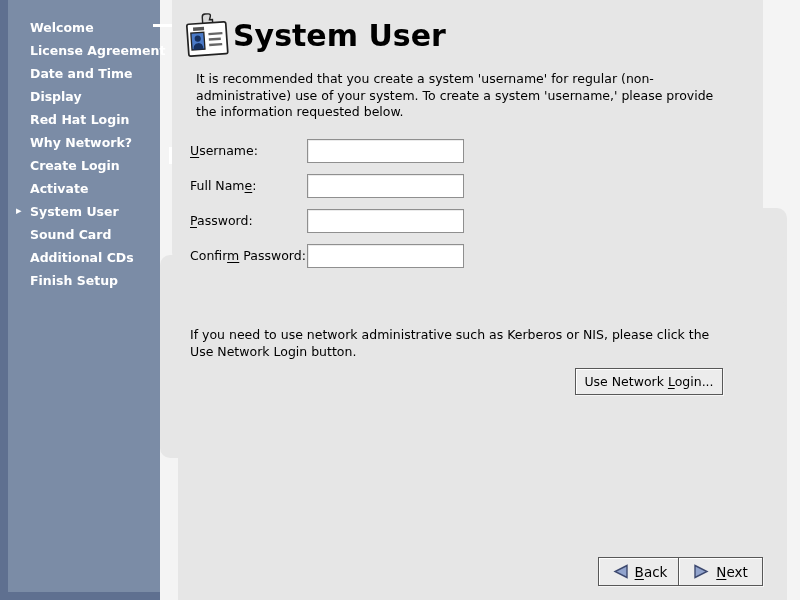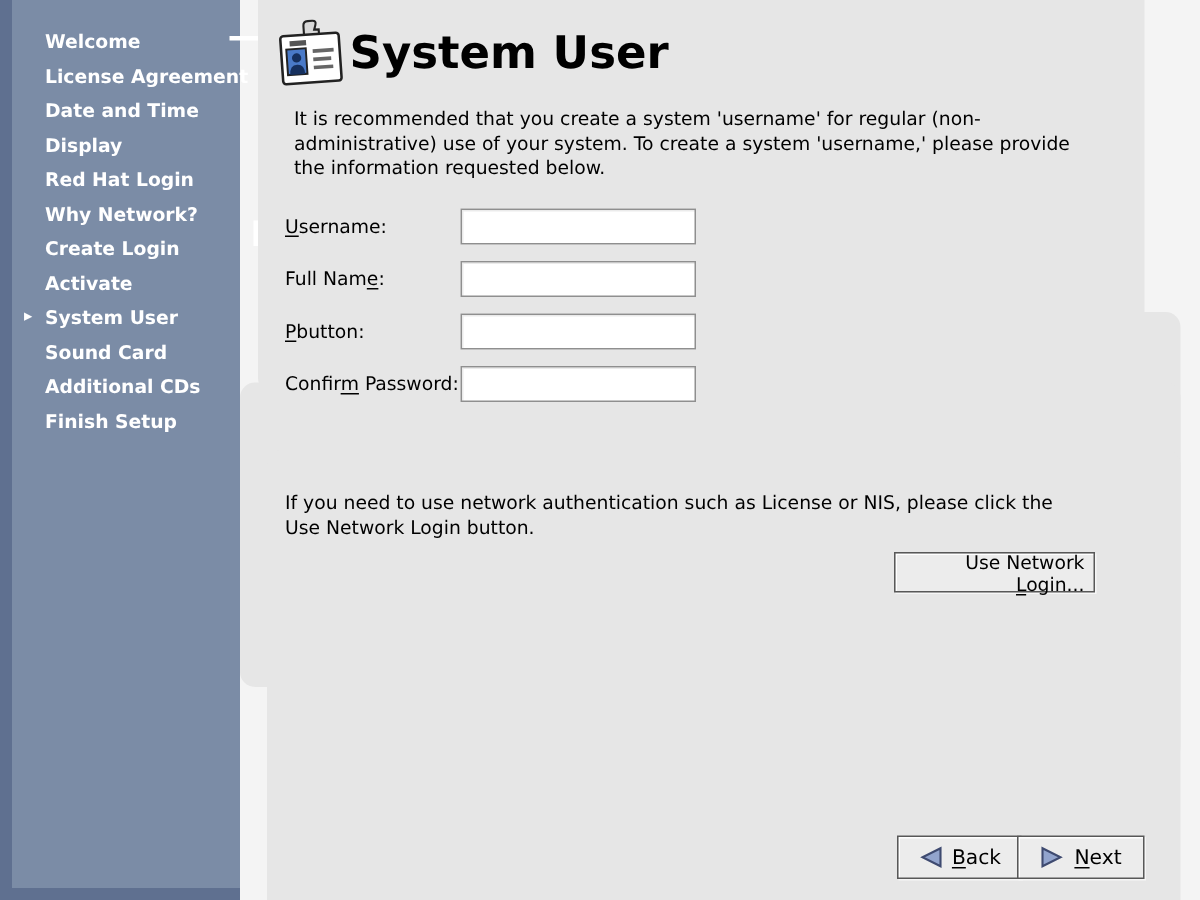--- a/index.html
+++ b/index.html
@@ -51,21 +51,21 @@
     font-family:"DejaVu Sans","Liberation Sans",sans-serif;font-size:12.5px;padding:0 4px;
   }
   
   .btn{
     position:absolute;z-index:4;box-sizing:border-box;
     background:#ececec;border:1px solid #585858;
     box-shadow:inset 1px 1px 0 #ffffff,1px 1px 0 #f6f6f6;
     font-family:"DejaVu Sans","Liberation Sans",sans-serif;color:#000;
     display:flex;align-items:center;justify-content:center;cursor:default;
   }
-  #btn-network{left:596px;top:368px;width:134px;height:27px;font-size:12.5px;text-align:right;}
+  #btn-network{left:575px;top:368px;width:148px;height:27px;font-size:12.5px;}
   #btn-back{left:598px;top:557px;width:83px;height:29px;font-size:13.5px;gap:6px;}
   #btn-next{left:678px;top:557px;width:85px;height:29px;font-size:13.5px;gap:6px;}
   .tri{display:block;}
 </style>
 </head>
 <body>
 
 <div id="app">
 
   <div class="card" id="cardA"></div>
@@ -122,31 +122,31 @@
     <label class="form-label"><span></span><span class="mn">U</span><span>sername:</span></label>
   </div>
   <input class="text-input" style="top: 139px;" type="text" value="">
 
   <div class="form-row" style="top:174px">
     <label class="form-label"><span>Full Nam</span><span class="mn">e</span><span>:</span></label>
   </div>
   <input class="text-input" style="top: 174px;" type="text" value="">
 
   <div class="form-row" style="top:209px">
-    <label class="form-label"><span></span><span class="mn">P</span><span>button:</span></label>
+    <label class="form-label"><span></span><span class="mn">P</span><span>assword:</span></label>
   </div>
   <input class="text-input" style="top: 209px;" type="password" value="">
 
   <div class="form-row" style="top:244px">
     <label class="form-label"><span>Confir</span><span class="mn">m</span><span> Password:</span></label>
   </div>
   <input class="text-input" style="top: 244px;" type="password" value="">
 
   <div class="network-text">
-    <div>If you need to use network authentication such as License or NIS, please click the</div>
+    <div>If you need to use network administrative such as Kerberos or NIS, please click the</div>
     <div>Use Network Login button.</div>
   </div>
   <button class="btn" id="btn-network">
     <span><span>Use Network </span><span class="mn">L</span><span>ogin...</span></span>
   </button>
 
   <button class="btn" id="btn-back">
     <svg class="tri" width="17" height="15" viewBox="0 0 17 15">
       <polygon points="15,1.5 3,7.5 15,13.5" fill="#92a4cd" stroke="#3e4a70" stroke-width="1.4"></polygon>
     </svg>

